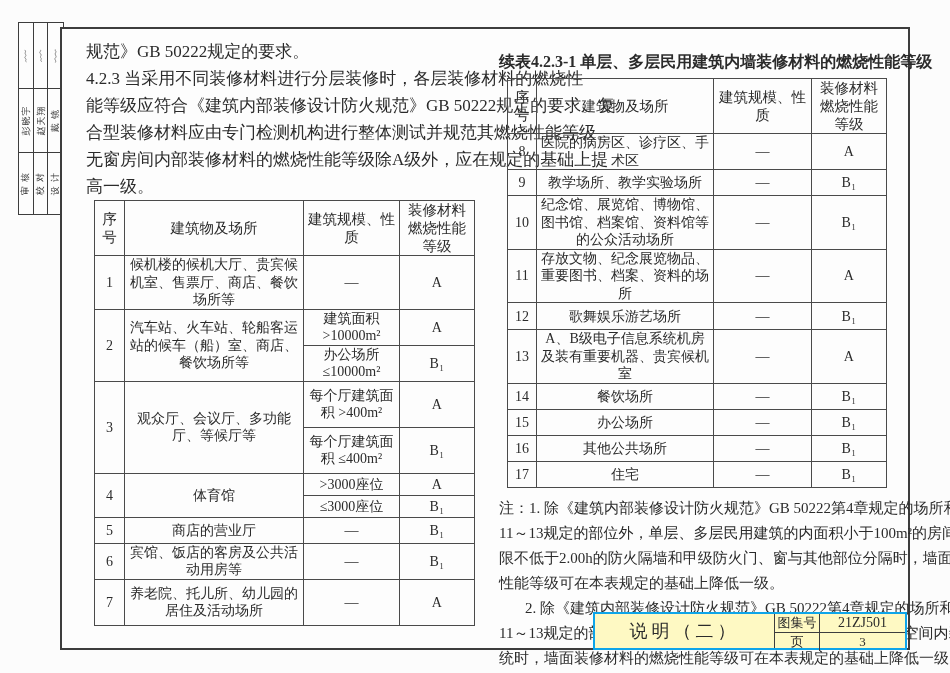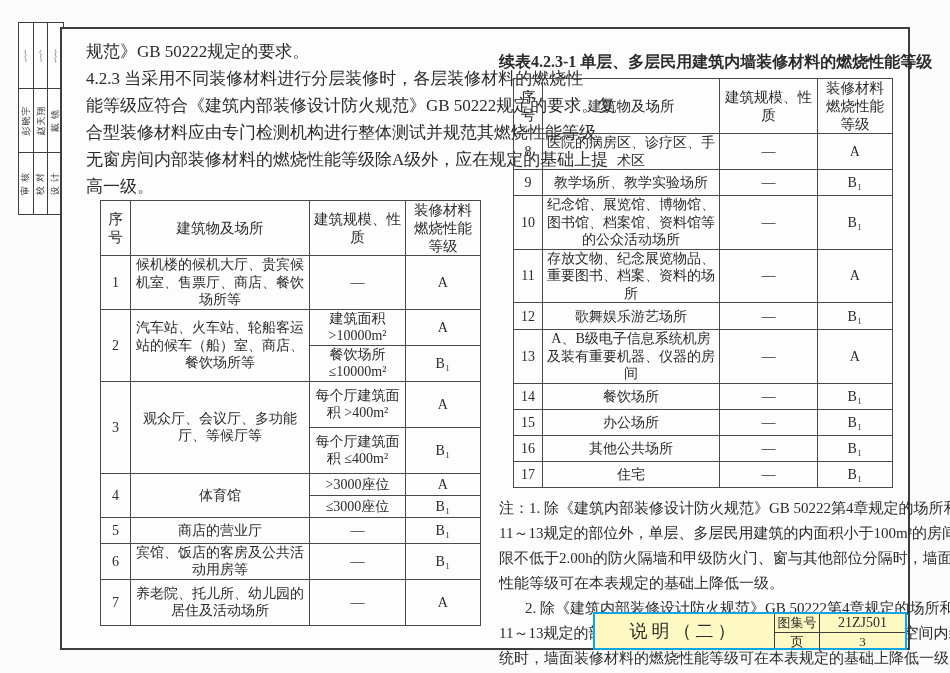--- a/index.html
+++ b/index.html
@@ -35,21 +35,21 @@
   
   .col-left{position:absolute;left:24px;top:9px;width:396px;}
   .para-line{font-size:17px;line-height:27px;height:27px;white-space:nowrap;}
   .tbl-title{
     font-size:16px;font-weight:bold;text-align:center;
     margin-top:2px;height:24px;line-height:24px;white-space:nowrap;
   }
   
   table.dtable{
     border-collapse:collapse;table-layout:fixed;
-    margin-left:14px;
+    margin-left:8px;
   }
   table.dtable th,table.dtable td{
     border:1.5px solid #4a4a4a;
     text-align:center;vertical-align:middle;
     font-size:14px;line-height:1.25;
     padding:0 2px;overflow:hidden;
     font-weight:normal;
   }
   table.dtable th{font-size:14.5px;}
   .grade{font-size:14.5px;letter-spacing:0.5px;}
@@ -149,21 +149,21 @@
         <td>—</td>
         <td class="grade">A</td>
       </tr>
       <tr style="height:24px">
         <td rowspan="2">2</td>
         <td rowspan="2">汽车站、火车站、轮船客运站的候车（船）室、商店、餐饮场所等</td>
         <td>建筑面积&gt;10000m²</td>
         <td class="grade">A</td>
       </tr>
       <tr style="height:24px">
-        <td>餐饮场所≤10000m²</td>
+        <td>办公场所≤10000m²</td>
         <td class="grade">B₁</td>
       </tr>
       <tr style="height:46px">
         <td rowspan="2">3</td>
         <td rowspan="2">观众厅、会议厅、多功能厅、等候厅等</td>
         <td>每个厅建筑面积 &gt;400m²</td>
         <td class="grade">A</td>
       </tr>
       <tr style="height:46px">
         <td>每个厅建筑面积 ≤400m²</td>
@@ -243,21 +243,21 @@
         <td class="grade">A</td>
       </tr>
       <tr style="height:27px">
         <td>12</td>
         <td>歌舞娱乐游艺场所</td>
         <td>—</td>
         <td class="grade">B₁</td>
       </tr>
       <tr style="height:42px">
         <td>13</td>
-        <td>A、B级电子信息系统机房及装有重要机器、仪器的房间</td>
+        <td>A、B级电子信息系统机房及装有重要机器、贵宾候机室</td>
         <td>—</td>
         <td class="grade">A</td>
       </tr>
       <tr style="height:26px">
         <td>14</td>
         <td>餐饮场所</td>
         <td>—</td>
         <td class="grade">B₁</td>
       </tr>
       <tr style="height:26px">

